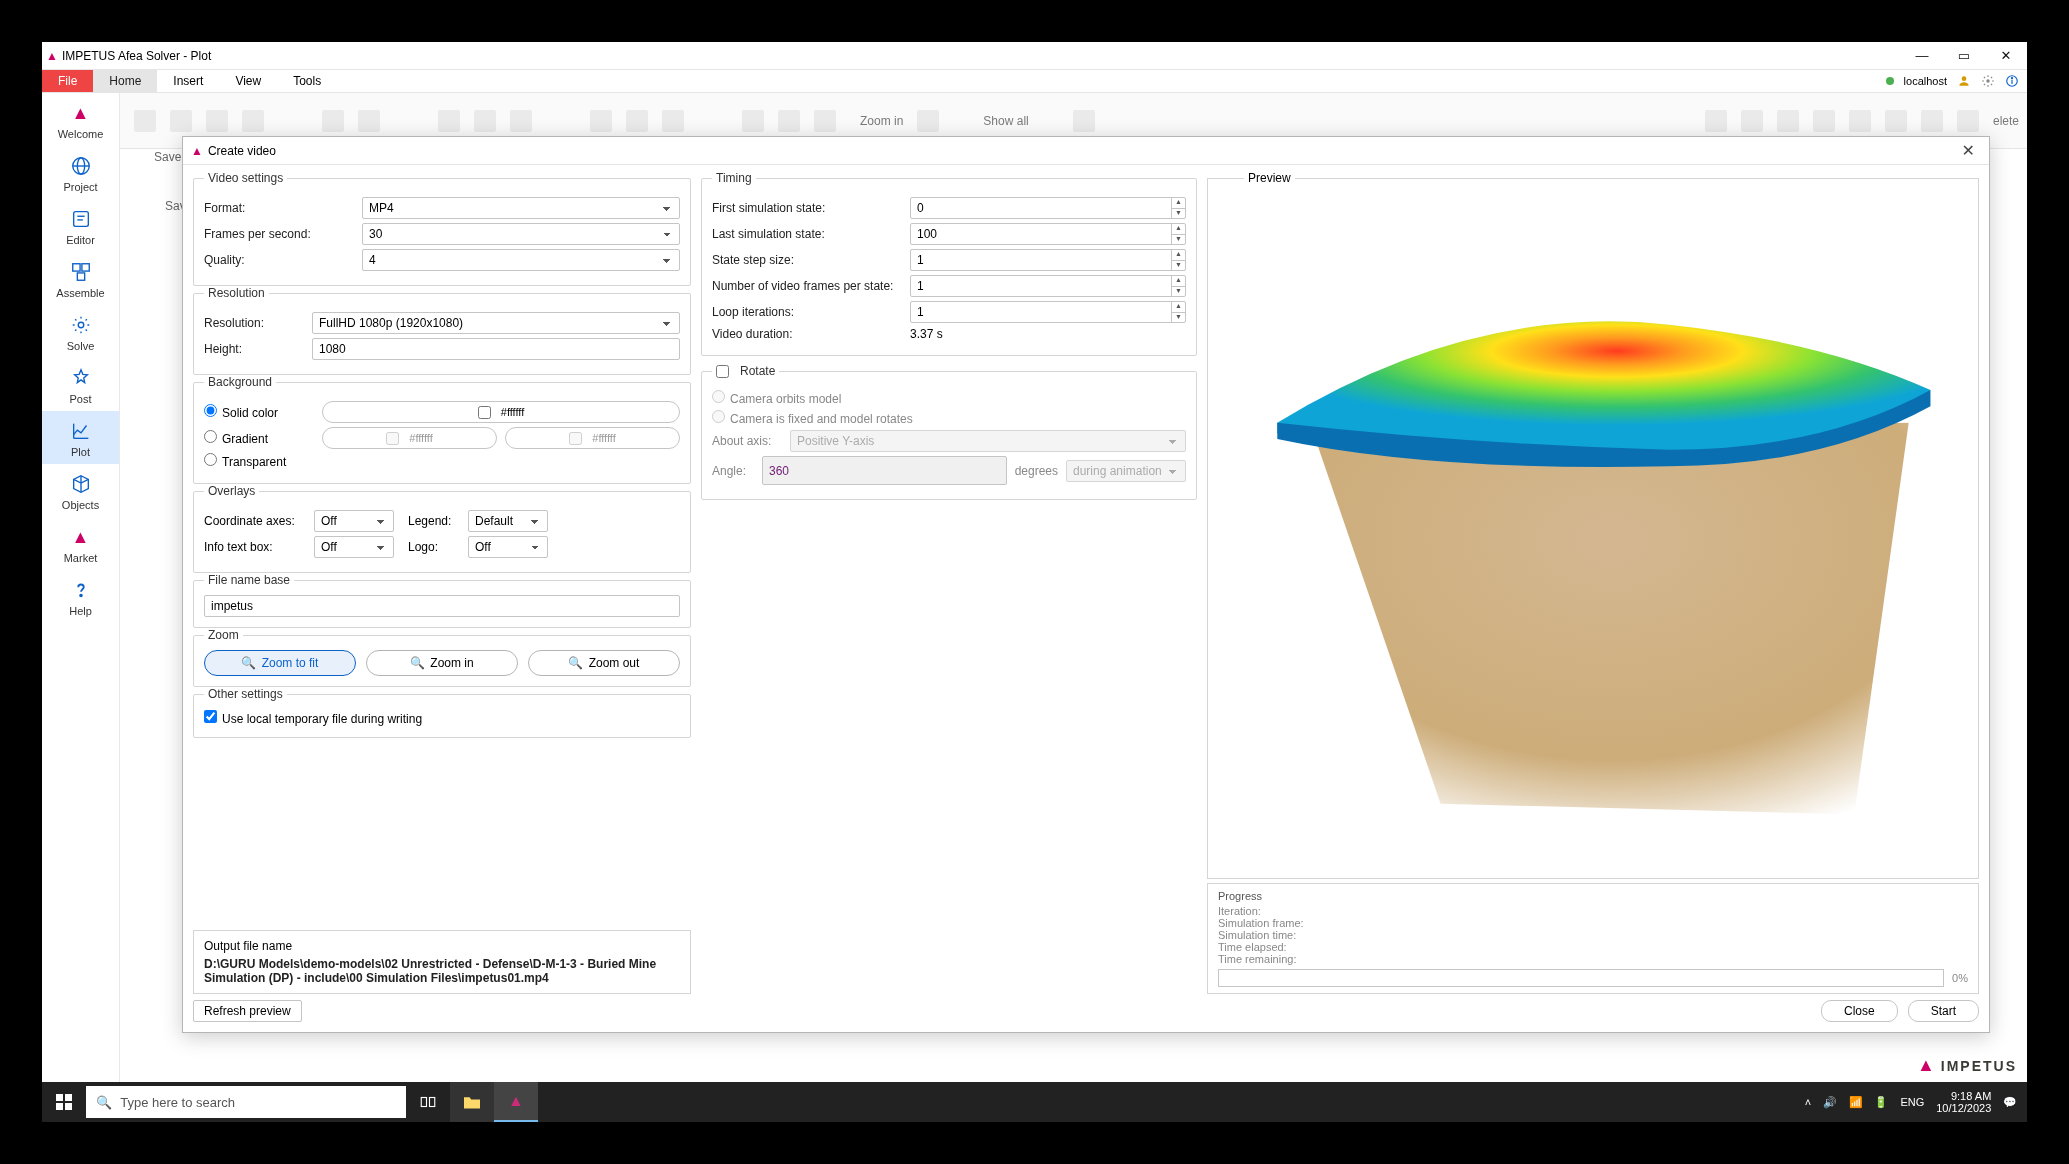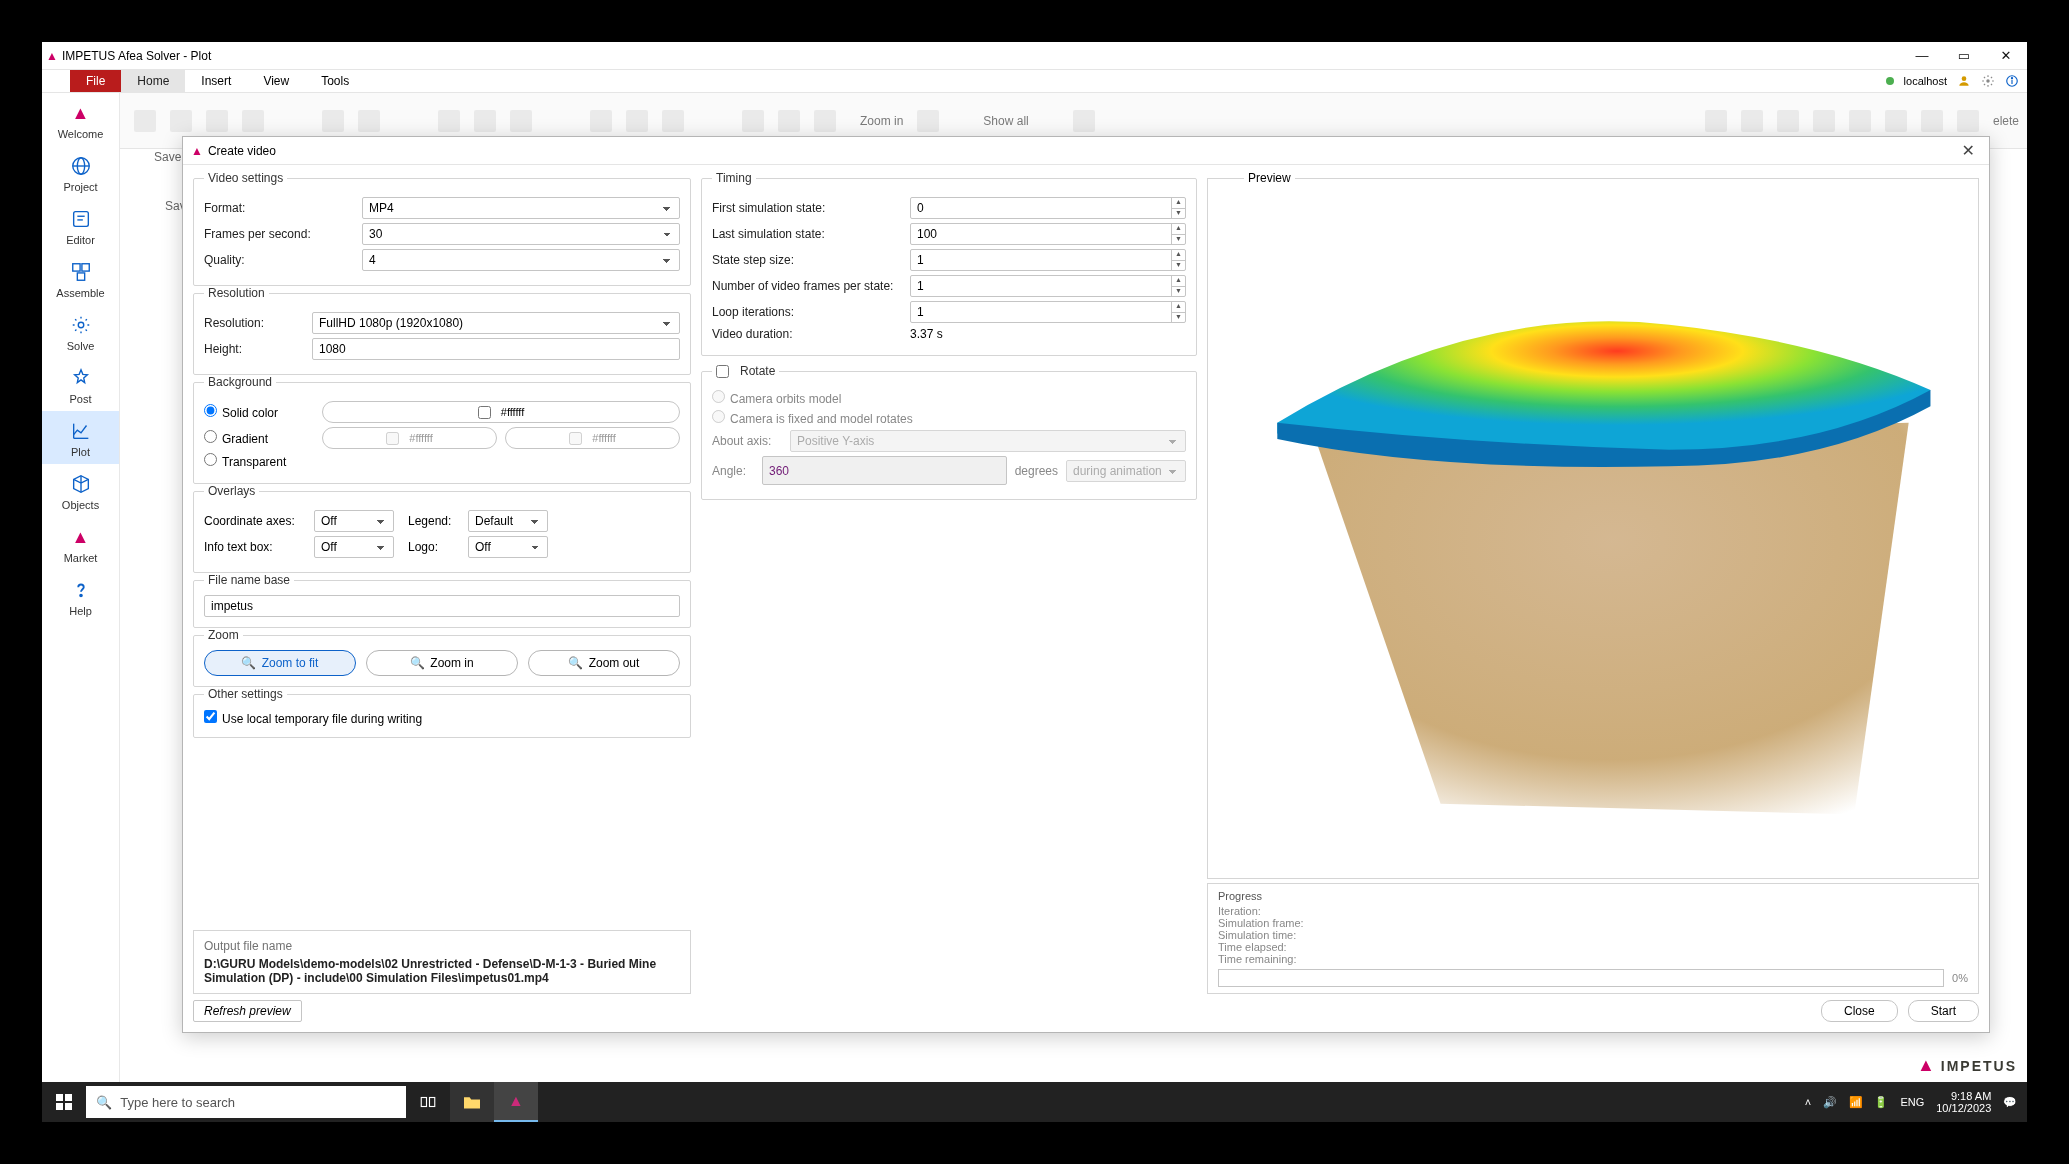--- a/index.html
+++ b/index.html
@@ -10,21 +10,21 @@
 
 
 .titlebar { height: 28px; background: #fff; border-bottom: 1px solid #e5e5e5; display: flex; align-items: center; font-size: 12px; padding-left: 4px; }
 .titlebar .appicon { color: #cc0066; margin-right: 4px; font-size: 12px; }
 .winctrl { margin-left: auto; display: flex; }
 .winctrl div { width: 42px; height: 28px; display: flex; align-items: center; justify-content: center; font-size: 13px; color: #111; }
 
 
 .menubar { height: 23px; display: flex; align-items: stretch; font-size: 12px; border-bottom: 1px solid #e5e5e5; }
 .menubar .tab { padding: 0 16px; display: flex; align-items: center; }
-.menubar .tab.file { background: #b91c1c; color: #fff; margin-left: 28px; }
+.menubar .tab.file { background: #ef4444; color: #fff; }
 .menubar .tab.home { background: #e5e5e5; color: #222; }
 .menubar .status-right { margin-left: auto; display: flex; align-items: center; gap: 10px; padding-right: 8px; font-size: 11px; }
 .status-dot { width: 8px; height: 8px; border-radius: 50%; background: #4CAF50; }
 .status-ic { width: 14px; height: 14px; }
 
 
 .toolbar-row { height: 56px; display: flex; align-items: center; gap: 14px; padding: 0 8px; color: #7a7a7a; font-size: 11px; border-bottom: 1px solid #e5e5e5; background: #fafafa; }
 .toolbar-ic { width: 22px; height: 22px; background: #d2d2d2; border-radius: 2px; opacity: .4; }
 .toolbar-lbl { color: #7a7a7a; font-size: 12px; }
 
@@ -77,23 +77,23 @@
 .disabled { color: #9a9a9a; }
 .smlsel { width: 80px; height: 22px; border: 1px solid #c5c5c5; font-size: 12px; padding: 0 6px; border-radius: 2px; appearance: none; background: #fff; background-image: linear-gradient(45deg, transparent 50%, #555 50%), linear-gradient(135deg, #555 50%, transparent 50%); background-position: calc(100% - 12px) 9px, calc(100% - 8px) 9px; background-size: 4px 4px; background-repeat: no-repeat; }
 .btn { height: 26px; border: 1px solid #b5b5b5; border-radius: 13px; background: #fff; font-size: 12px; padding: 0 18px; display: inline-flex; align-items: center; gap: 5px; }
 .btn.primary { border-color: #0d62c9; color: #0d62c9; background: #e7f0fb; }
 .zoom-row { display: flex; gap: 10px; }
 .zoom-row .btn { flex: 1; justify-content: center; }
 
 .timing-row label.fld { width: 190px; }
 .rotate-legend { display:flex; align-items:center; gap:6px; font-size:12px; }
 .output-box { border: 1px solid #d5d5d5; padding: 8px 10px; font-size: 12px; }
-.output-box .hdr { color: #737373; margin-bottom: 4px; }
+.output-box .hdr { color: #000000; margin-bottom: 4px; }
 .output-box .path { color: #222; font-weight: 600; font-size: 12px; }
-.refresh-btn { height: 22px; border: 1px solid #c5c5c5; background: #fff; font-size: 12px; padding: 0 10px; border-radius: 2px; margin-top: 6px; font-style: italic; }
+.refresh-btn { height: 22px; border: 1px solid #c5c5c5; background: #fff; font-size: 12px; padding: 0 10px; border-radius: 2px; margin-top: 6px; }
 
 .preview-box { border: 1px solid #d5d5d5; flex: 1; padding: 4px; display: flex; flex-direction: column; }
 .preview-box legend { font-size: 12px; padding: 0 4px; margin-left: 32px; }
 .preview-canvas { flex: 1; background: #fff; display: flex; align-items: center; justify-content: center; }
 .progress-box { border: 1px solid #d5d5d5; padding: 6px 10px; font-size: 11px; color: #888; }
 .progress-bar-row { display: flex; align-items: center; gap: 8px; margin-top: 4px; }
 .pbar { flex: 1; height: 18px; border: 1px solid #c5c5c5; }
 .dlg-footer { display: flex; gap: 10px; padding: 6px 10px 10px 10px; }
 .dlg-footer .refresh-btn { margin-top: 0; }
 .dlg-footer .spacer { flex: 1; }

